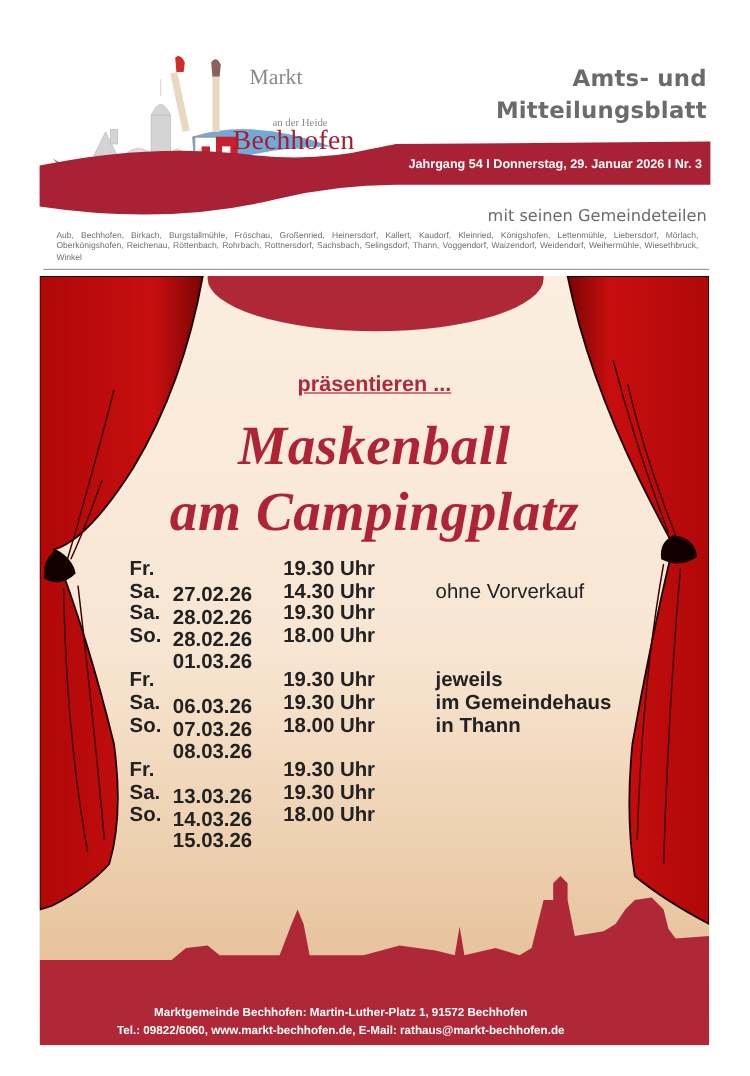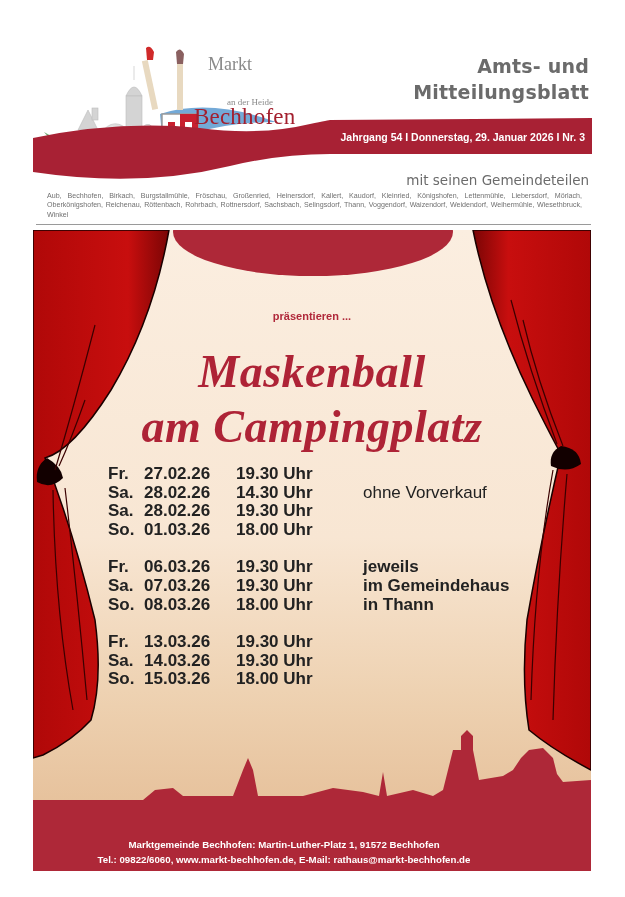--- a/index.html
+++ b/index.html
@@ -22,29 +22,29 @@
   .subtitle { right:36px; top:172px; font-family:"DejaVu Sans", sans-serif; font-size:13.5px; color:#6b6b6b; }
   .districts { left:47px; top:192px; width:535px; font-size:7.1px; line-height:9.3px; color:#707070; text-align:justify; }
   .divider { left:36px; top:224px; width:555px; height:1px; background:#9a9a9a; }
 
   
   .poster { left:33px; top:230px; width:558px; height:641px; background:linear-gradient(to bottom, #fbeee0 0%, #f8e6d3 48%, #eed2b2 72%, #e2b88f 100%); overflow:hidden; }
   #stage-svg { left:0; top:0; width:558px; height:641px; }
 
   .troupe { left:0; width:558px; top:48px; text-align:center; font-family:"DejaVu Sans", sans-serif; font-weight:bold; font-size:18px; color:#ffffff; letter-spacing:-0.3px;
     text-shadow: -1px -1px 0 #1a1a1a, 1px -1px 0 #1a1a1a, -1px 1px 0 #1a1a1a, 1px 1px 0 #1a1a1a, 2px 2px 0 #1a1a1a, 3px 3px 0 #333; }
-  .presents { left:0; width:558px; top:80px; text-align:center; font-weight:bold; font-size:11px; color:#b0283a; }
+  .presents { left:0; width:558px; top:80px; text-align:center; font-weight:bold; font-size:18px; color:#b0283a;text-decoration:underline; }
   .show-title { left:0; width:558px; text-align:center; font-family:"Liberation Serif", serif; font-style:italic; font-weight:bold; color:#ae2336; letter-spacing:0.5px; }
   .show-title1 { top:115px; font-size:46px; }
   .show-title2 { top:170px; font-size:46px; }
 
   .sched { left:75px; top:234px; width:420px; }
   .row { position:relative; height:18.6px; font-size:17px; font-weight:bold; color:#222; }
   .row .d { position:absolute; left:0; }
-  .row .dt { position:absolute; left:36px; }
+  .row .dt { position:absolute; left:36px;margin-top:22px; }
   .row .t { position:absolute; left:128px; }
   .row .n { position:absolute; left:255px; }
   .row .n.light { font-weight:normal; }
   .gap { height:19px; }
 
   .presale { left:120px; top:482px; width:322px; height:86px; }
   .presale-oval { left:0; top:0; width:322px; height:86px; border-radius:50%; background:#ae2838; }
   .presale-text { left:0; width:322px; text-align:center; color:#ffffff; font-weight:bold; font-size:14.5px; }
   .pt1 { top:10px; text-decoration:underline; }
   .pt2 { top:31px; }

